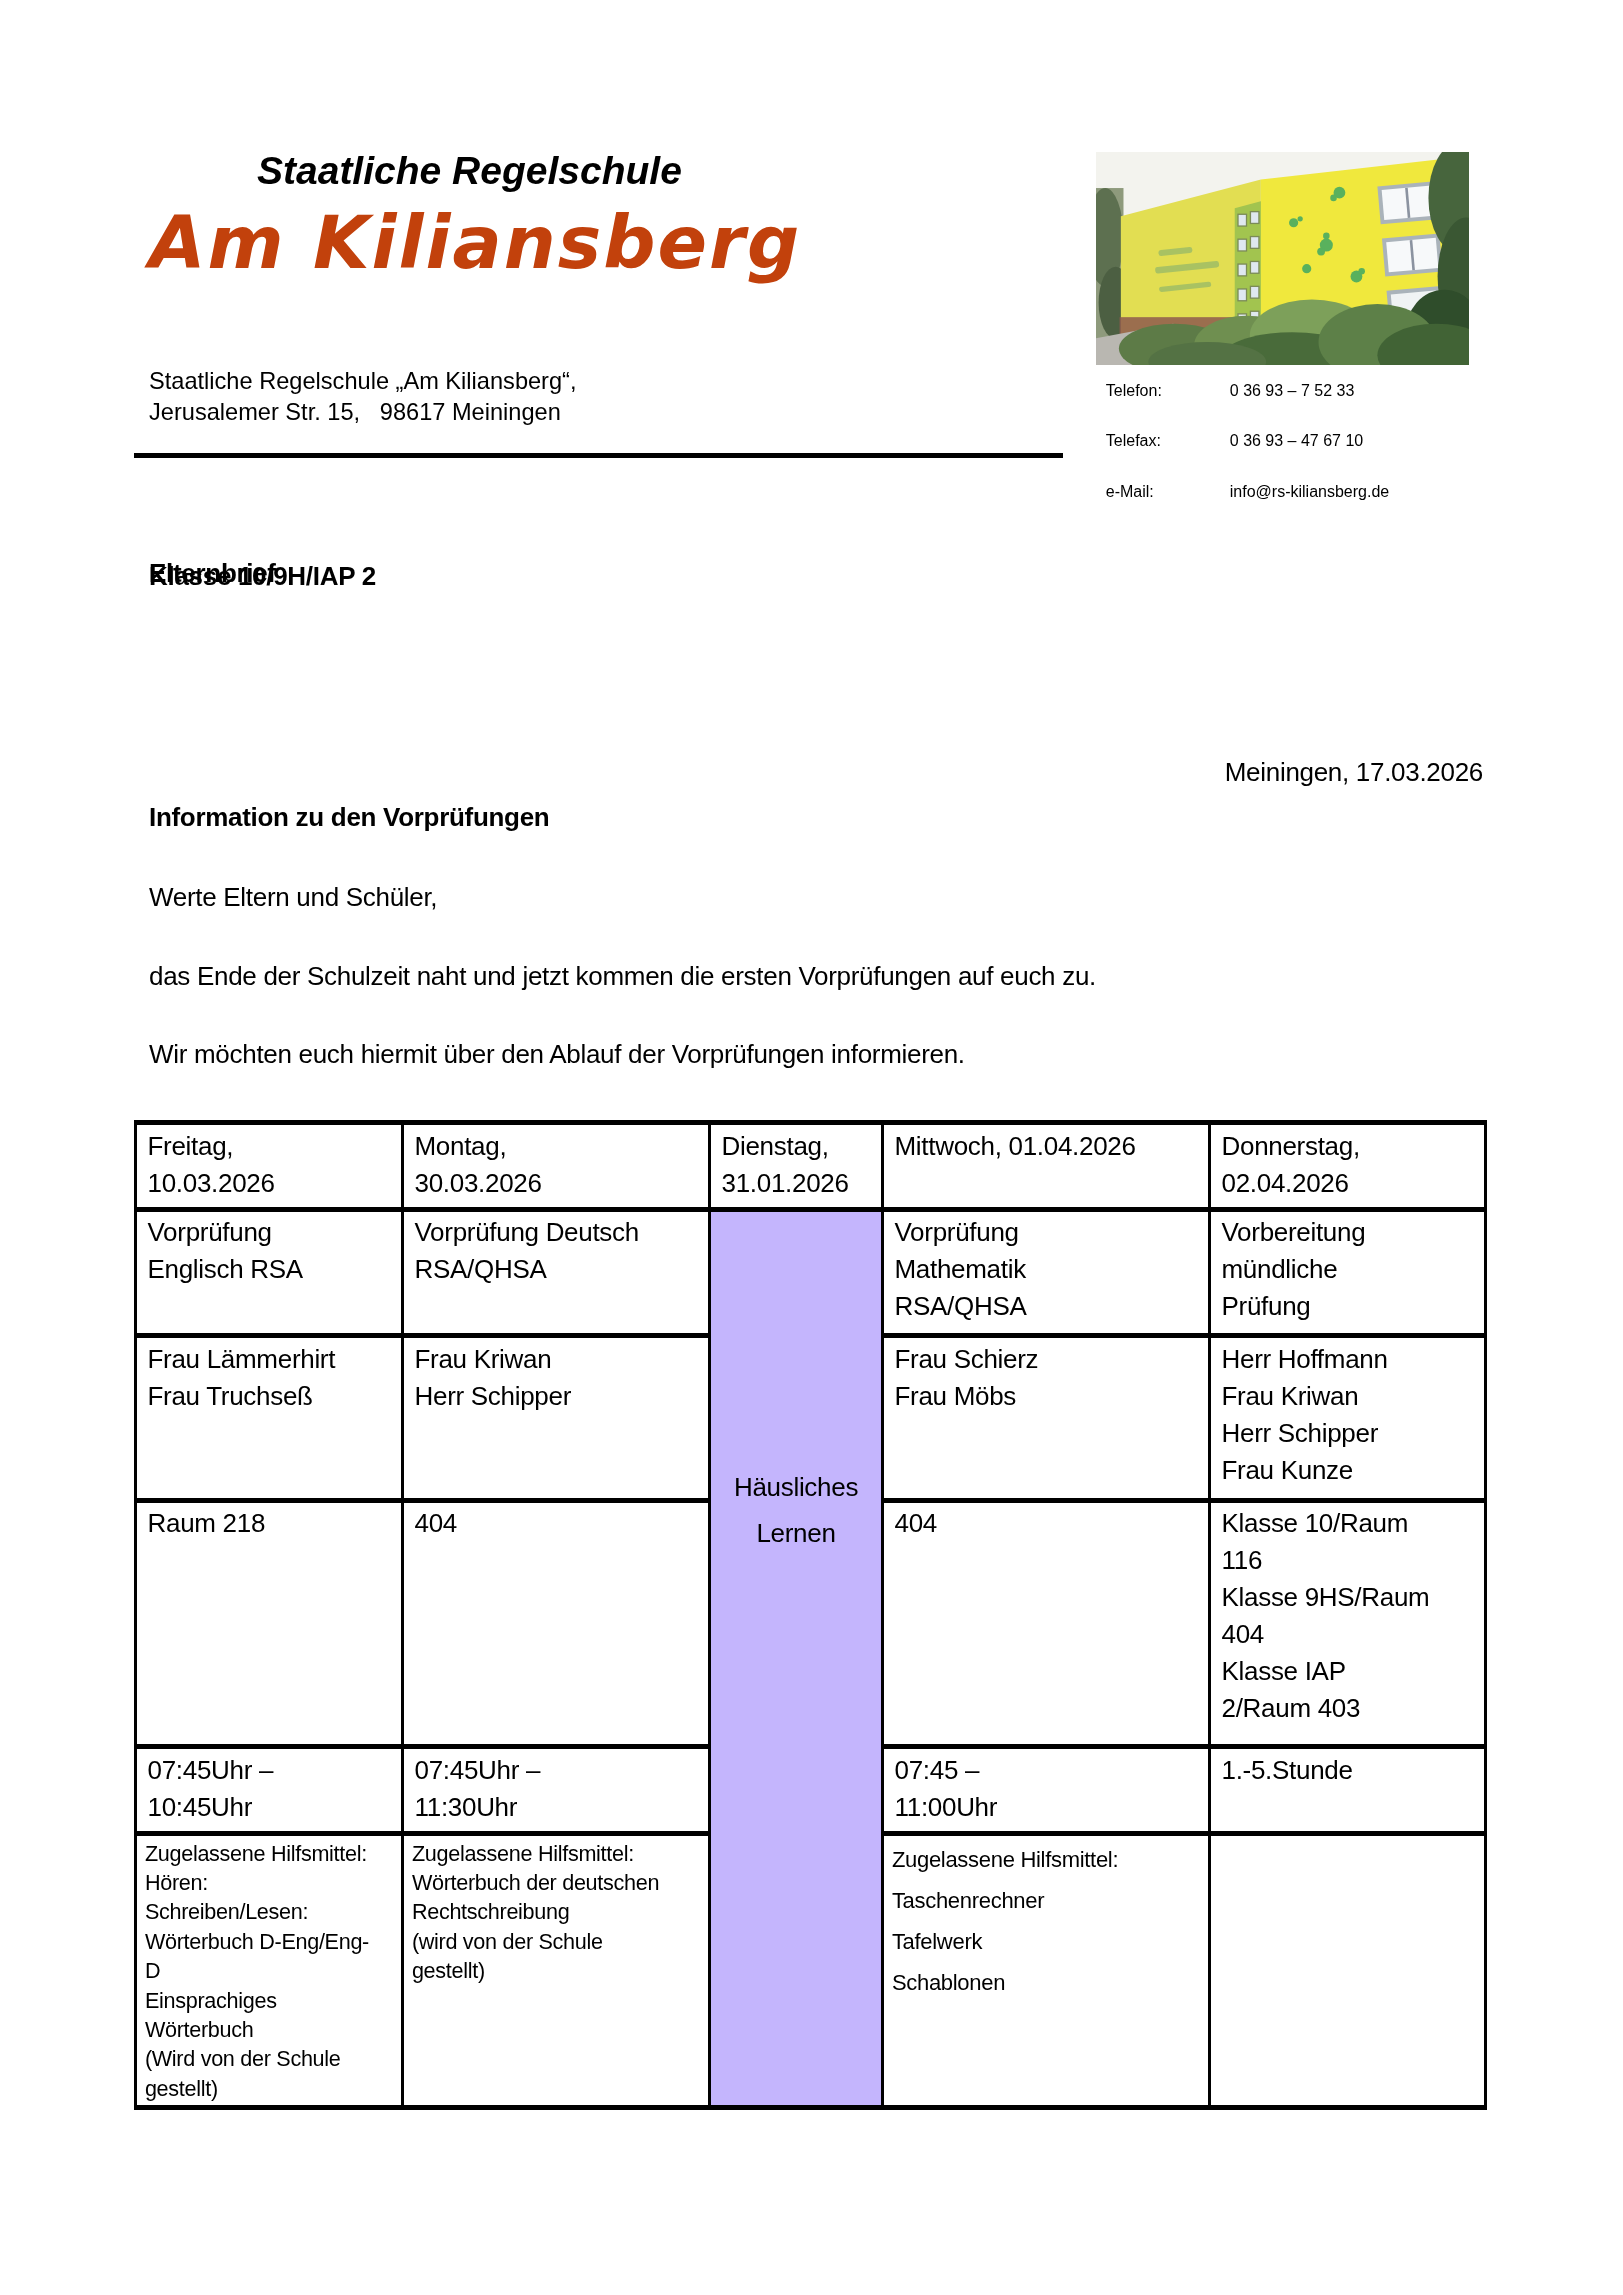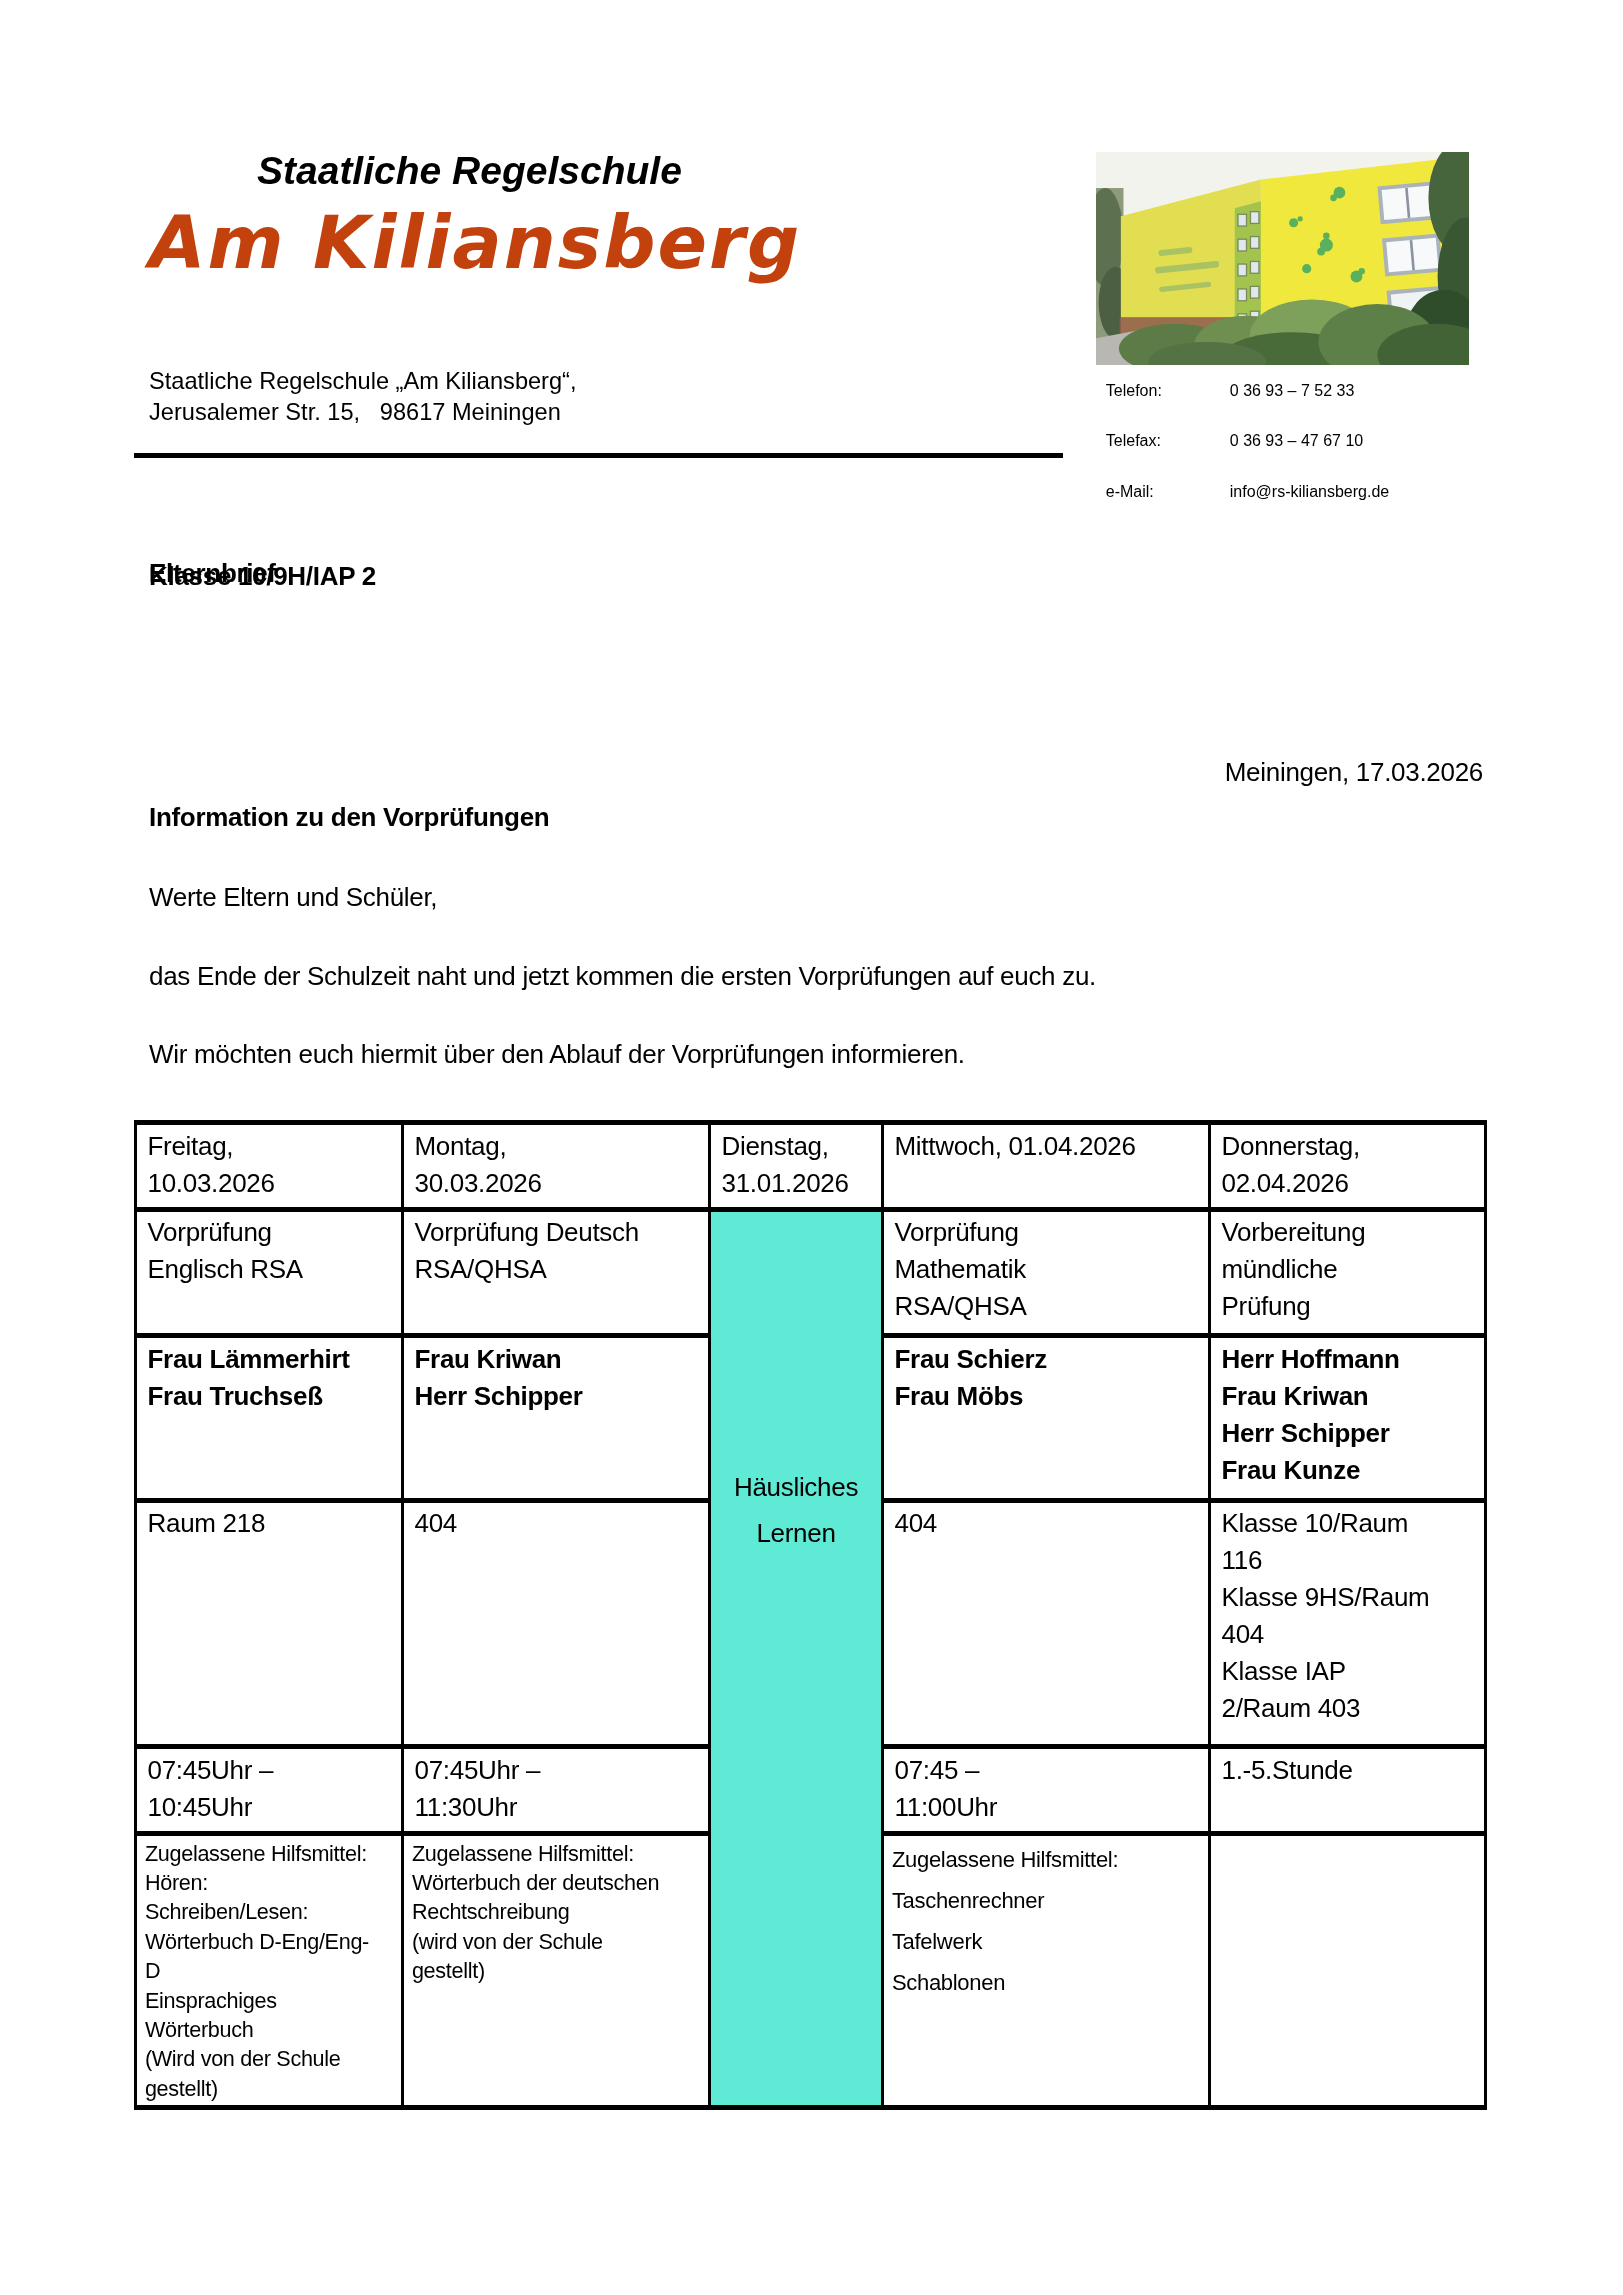--- a/index.html
+++ b/index.html
@@ -43,27 +43,27 @@
     border-collapse:collapse; table-layout:fixed;
   }
   .sched td{
     border:3.3px solid #000; border-top-width:5.2px; border-bottom-width:5.2px;
     vertical-align:top; padding:2.6px 5.2px 0 10.5px;
     font-size:26px; letter-spacing:-0.3px; line-height:37px; white-space:pre;
     overflow:hidden;
   }
   .r-head td{height:79px;}
   .r-subject td{height:119px;}
-  .r-teachers td{height:157px;font-weight:bold;}
+  .r-teachers td{height:157px;}
   .r-rooms td{height:239px;}
   .r-times td{height:79px;}
   .r-aids td{height:266px; font-size:21.6px; line-height:29.4px; padding-left:7.9px;}
   .r-aids td.lh-wide{line-height:41px; font-size:22px;}
   td.gray-cell{
-    background:#5eead4; text-align:center; padding:0;
+    background:#c4b5fd; text-align:center; padding:0;
   }
   .home-learning{
     margin-top:178px; font-size:26px; line-height:46px; letter-spacing:-0.3px;
     text-align:center; white-space:pre-line;
   }
 </style>
 </head>
 <body>
 
 <div class="page">

